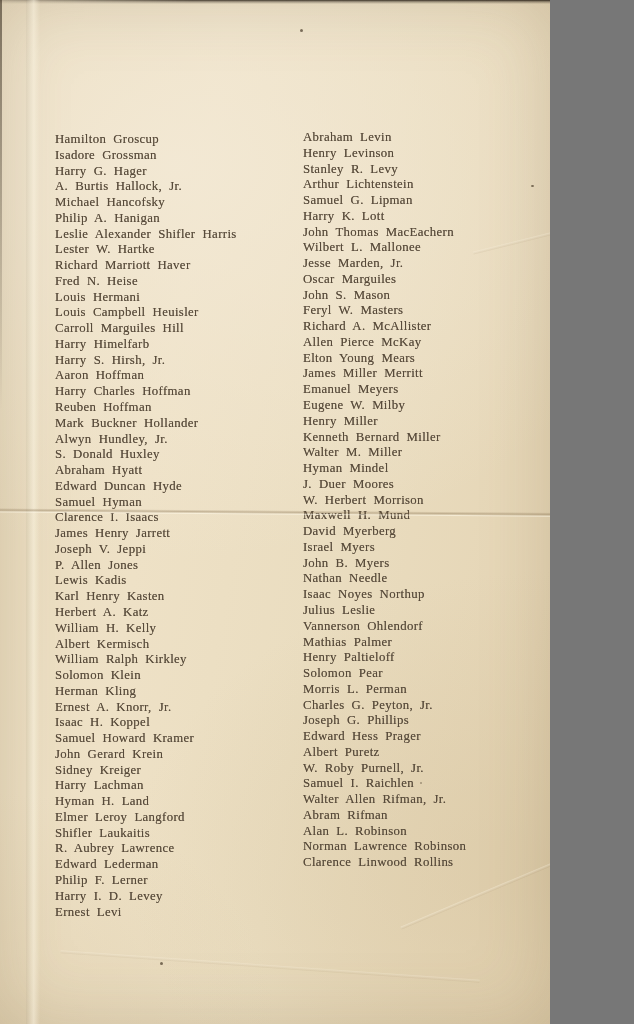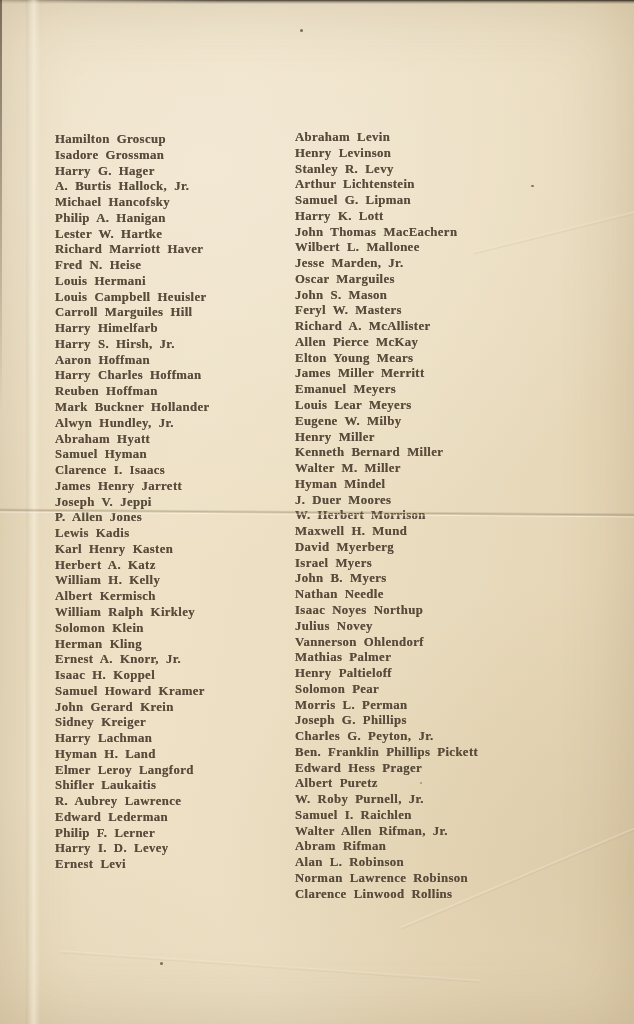--- a/index.html
+++ b/index.html
@@ -2,31 +2,30 @@
 <html><head>
 <meta charset="utf-8">
 <style>
   html, body {
     margin: 0;
     padding: 0;
     background: #777;
   }
   .scan {
     position: relative;
-    width: 634px;
+    width: 550px;
     height: 1024px;
     overflow: hidden;
     font-family: "Liberation Serif", "DejaVu Serif", serif;
     background:
       radial-gradient(ellipse 820px 640px at 32% 16%, rgba(243,233,213,0.9) 0%, rgba(243,233,213,0) 62%),
       radial-gradient(ellipse 700px 500px at 100% 85%, rgba(214,196,160,0.55) 0%, rgba(214,196,160,0) 60%),
       radial-gradient(ellipse 500px 420px at 0% 100%, rgba(219,202,168,0.5) 0%, rgba(219,202,168,0) 55%),
       linear-gradient(100deg, #e8dabc 0%, #eee1c6 32%, #eaddc0 58%, #e3d2b1 100%);
     box-shadow: inset 0 0 70px rgba(120, 95, 60, 0.22);
-    font-weight: bold;
   }
   
   .scan-edge-top {
     position: absolute;
     top: 0; left: 0; right: 0;
     height: 4px;
     background:
       linear-gradient(to bottom, rgba(32,24,15,0.9) 0%, rgba(32,24,15,0.35) 45%, rgba(32,24,15,0) 100%);
     -webkit-mask-image: linear-gradient(to right, rgba(0,0,0,0.25), rgba(0,0,0,0.9) 35%, rgba(0,0,0,1));
     mask-image: linear-gradient(to right, rgba(0,0,0,0.25), rgba(0,0,0,0.9) 35%, rgba(0,0,0,1));
@@ -87,21 +86,21 @@
   .speck.s1 { left: 300px; top: 29px;  width: 3px; height: 3px; }
   .speck.s2 { left: 531px; top: 185px; width: 3px; height: 2px; }
   .speck.s3 { left: 160px; top: 962px; width: 3px; height: 3px; }
   .speck.s4 { left: 420px; top: 782px; width: 2px; height: 2px; background: rgba(62,47,30,0.4); }
 
   .name-column {
     position: absolute;
     white-space: nowrap;
   }
   .col-left  { left: 55px;  top: 132px; }
-  .col-right { left: 295px; top: 130px; }
+  .col-right { left: 303px; top: 130px; }
   .name-line {
     height: 15.78px;
     line-height: 15.78px;
     font-size: 12.8px;
     letter-spacing: 0.35px;
     word-spacing: 3.5px;
     color: #584b3b;
     text-shadow: 0 0 0.5px rgba(88, 75, 59, 0.65);
   }
 </style>
@@ -114,34 +113,37 @@
   <div class="scan-edge-left"></div>
   <div class="streak-left"></div>
 
   <div class="name-column col-left">
       <div class="name-line">Hamilton Groscup</div>
       <div class="name-line">Isadore Grossman</div>
       <div class="name-line">Harry G. Hager</div>
       <div class="name-line">A. Burtis Hallock, Jr.</div>
       <div class="name-line">Michael Hancofsky</div>
       <div class="name-line">Philip A. Hanigan</div>
+      <div class="name-line">Leslie Alexander Shifler Harris</div>
       <div class="name-line">Lester W. Hartke</div>
       <div class="name-line">Richard Marriott Haver</div>
       <div class="name-line">Fred N. Heise</div>
       <div class="name-line">Louis Hermani</div>
       <div class="name-line">Louis Campbell Heuisler</div>
       <div class="name-line">Carroll Marguiles Hill</div>
       <div class="name-line">Harry Himelfarb</div>
       <div class="name-line">Harry S. Hirsh, Jr.</div>
       <div class="name-line">Aaron Hoffman</div>
       <div class="name-line">Harry Charles Hoffman</div>
       <div class="name-line">Reuben Hoffman</div>
       <div class="name-line">Mark Buckner Hollander</div>
       <div class="name-line">Alwyn Hundley, Jr.</div>
+      <div class="name-line">S. Donald Huxley</div>
       <div class="name-line">Abraham Hyatt</div>
+      <div class="name-line">Edward Duncan Hyde</div>
       <div class="name-line">Samuel Hyman</div>
       <div class="name-line">Clarence I. Isaacs</div>
       <div class="name-line">James Henry Jarrett</div>
       <div class="name-line">Joseph V. Jeppi</div>
       <div class="name-line">P. Allen Jones</div>
       <div class="name-line">Lewis Kadis</div>
       <div class="name-line">Karl Henry Kasten</div>
       <div class="name-line">Herbert A. Katz</div>
       <div class="name-line">William H. Kelly</div>
       <div class="name-line">Albert Kermisch</div>
@@ -175,43 +177,41 @@
       <div class="name-line">Wilbert L. Mallonee</div>
       <div class="name-line">Jesse Marden, Jr.</div>
       <div class="name-line">Oscar Marguiles</div>
       <div class="name-line">John S. Mason</div>
       <div class="name-line">Feryl W. Masters</div>
       <div class="name-line">Richard A. McAllister</div>
       <div class="name-line">Allen Pierce McKay</div>
       <div class="name-line">Elton Young Mears</div>
       <div class="name-line">James Miller Merritt</div>
       <div class="name-line">Emanuel Meyers</div>
-      <div class="name-line">Louis Lear Meyers</div>
       <div class="name-line">Eugene W. Milby</div>
       <div class="name-line">Henry Miller</div>
       <div class="name-line">Kenneth Bernard Miller</div>
       <div class="name-line">Walter M. Miller</div>
       <div class="name-line">Hyman Mindel</div>
       <div class="name-line">J. Duer Moores</div>
       <div class="name-line">W. Herbert Morrison</div>
       <div class="name-line">Maxwell H. Mund</div>
       <div class="name-line">David Myerberg</div>
       <div class="name-line">Israel Myers</div>
       <div class="name-line">John B. Myers</div>
       <div class="name-line">Nathan Needle</div>
       <div class="name-line">Isaac Noyes Northup</div>
-      <div class="name-line">Julius Novey</div>
+      <div class="name-line">Julius Leslie</div>
       <div class="name-line">Vannerson Ohlendorf</div>
       <div class="name-line">Mathias Palmer</div>
       <div class="name-line">Henry Paltieloff</div>
       <div class="name-line">Solomon Pear</div>
       <div class="name-line">Morris L. Perman</div>
+      <div class="name-line">Charles G. Peyton, Jr.</div>
       <div class="name-line">Joseph G. Phillips</div>
-      <div class="name-line">Charles G. Peyton, Jr.</div>
-      <div class="name-line">Ben. Franklin Phillips Pickett</div>
       <div class="name-line">Edward Hess Prager</div>
       <div class="name-line">Albert Puretz</div>
       <div class="name-line">W. Roby Purnell, Jr.</div>
       <div class="name-line">Samuel I. Raichlen</div>
       <div class="name-line">Walter Allen Rifman, Jr.</div>
       <div class="name-line">Abram Rifman</div>
       <div class="name-line">Alan L. Robinson</div>
       <div class="name-line">Norman Lawrence Robinson</div>
       <div class="name-line">Clarence Linwood Rollins</div>
     </div>

